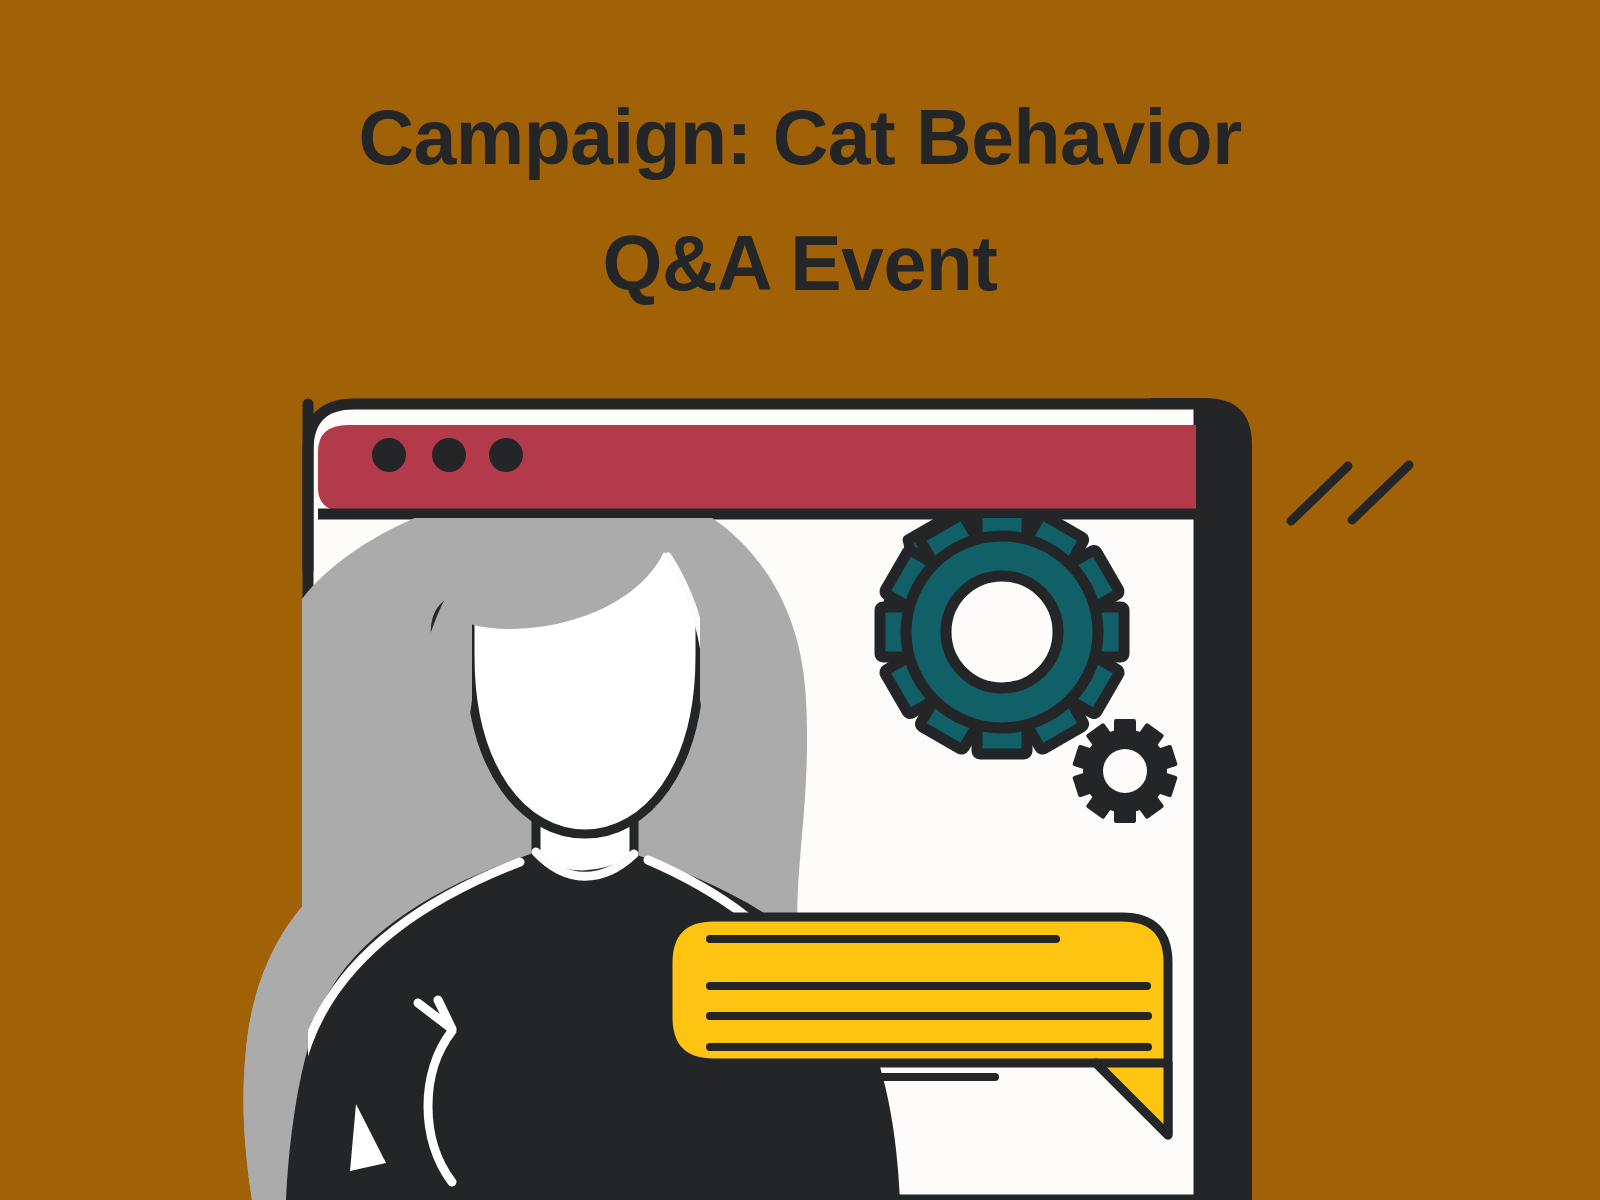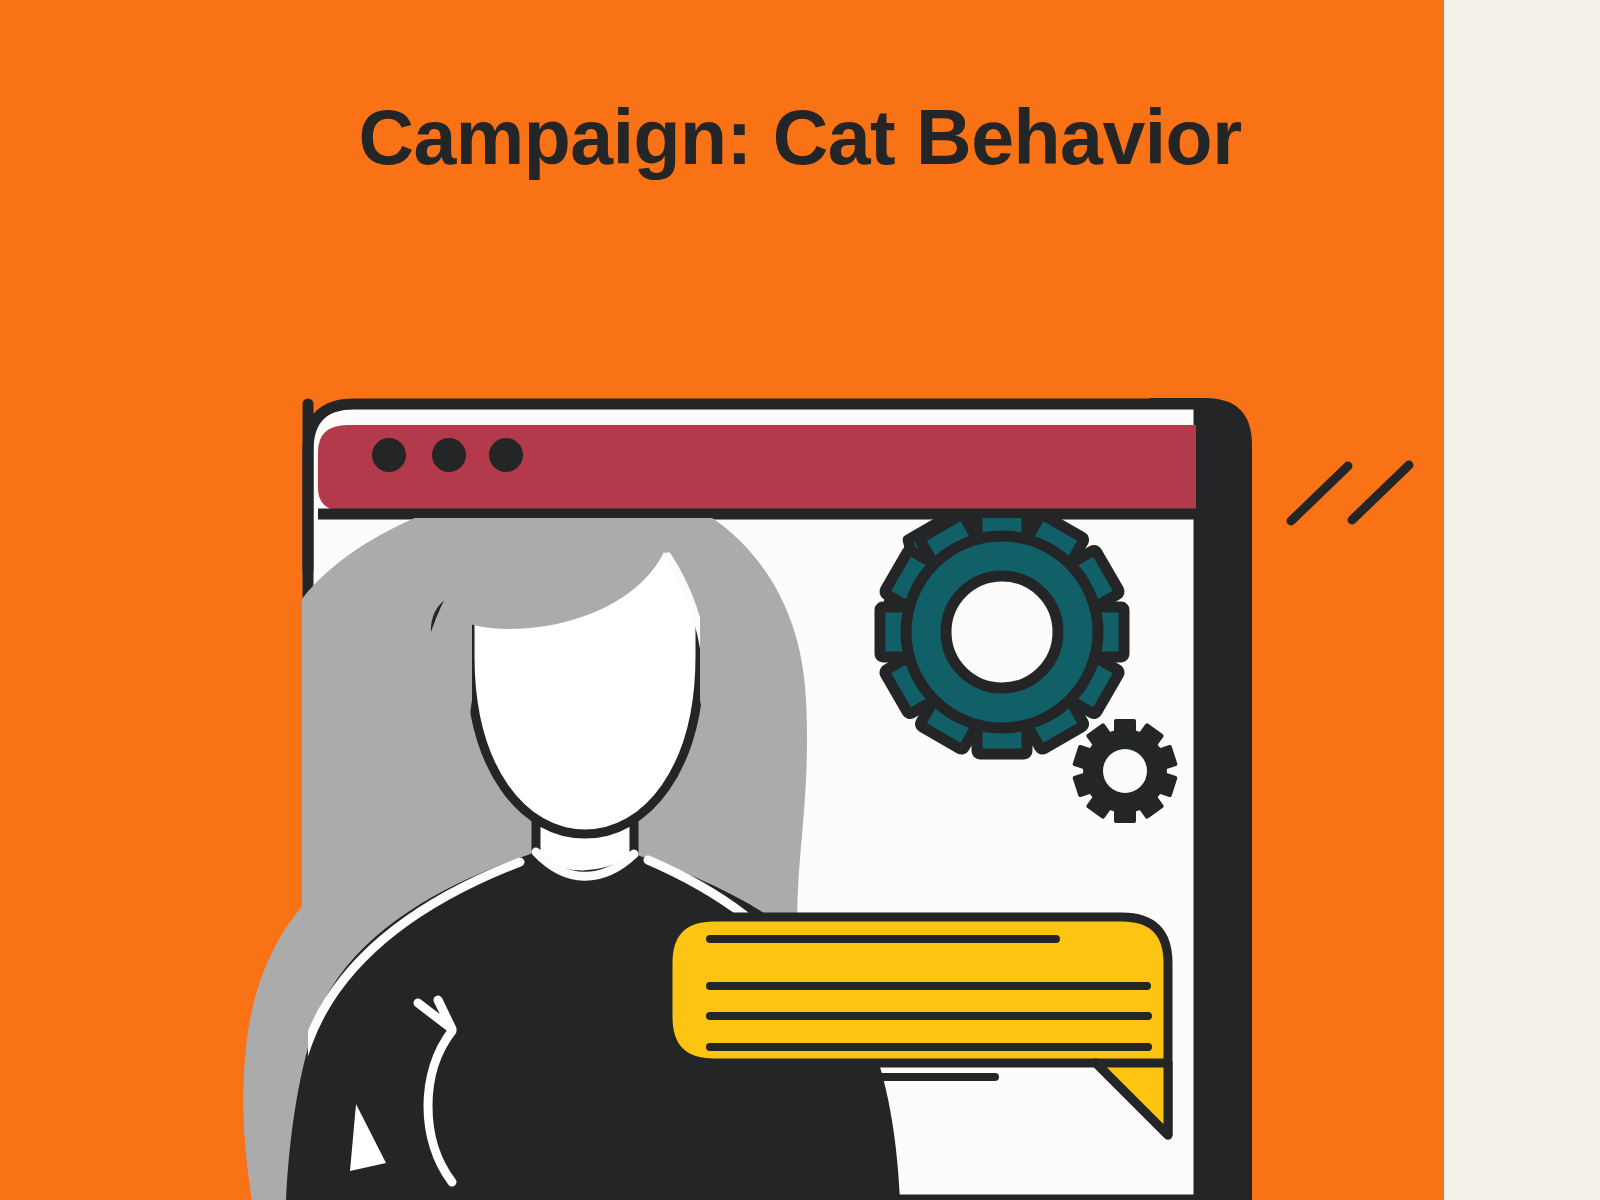--- a/index.html
+++ b/index.html
@@ -8,23 +8,23 @@
   }
   body {
     width: 1600px;
     height: 1200px;
     overflow: hidden;
     font-family: "Liberation Sans", sans-serif;
     background: #F4F0EA;
   }
   #canvas {
     position: relative;
-    width: 1444px;
+    width: 1600px;
     height: 1200px;
-    background: #f97316;
+    background: #a16207;
     overflow: hidden;
   }
   .title-block {
     position: absolute;
     left: 0;
     top: 74px;
     width: 1600px;
     text-align: center;
     pointer-events: none;
   }
@@ -45,20 +45,21 @@
     height: 1200px;
   }
 </style>
 </head>
 <body>
 
 <div id="canvas">
 
   <div class="title-block">
     <div class="title-line">Campaign: Cat Behavior</div>
+    <div class="title-line">Q&amp;A Event</div>
   </div>
 
   <svg id="illustration" viewBox="0 0 1600 1200">
     <defs>
       <clipPath id="winClip">
         <path d="M302,445 Q302,398 349,398 L1205,398 Q1252,398 1252,445 L1252,1200 L302,1200 Z"></path>
       </clipPath>
       <clipPath id="innerClip">
         <rect x="302" y="518" width="900" height="682"></rect>
       </clipPath>

